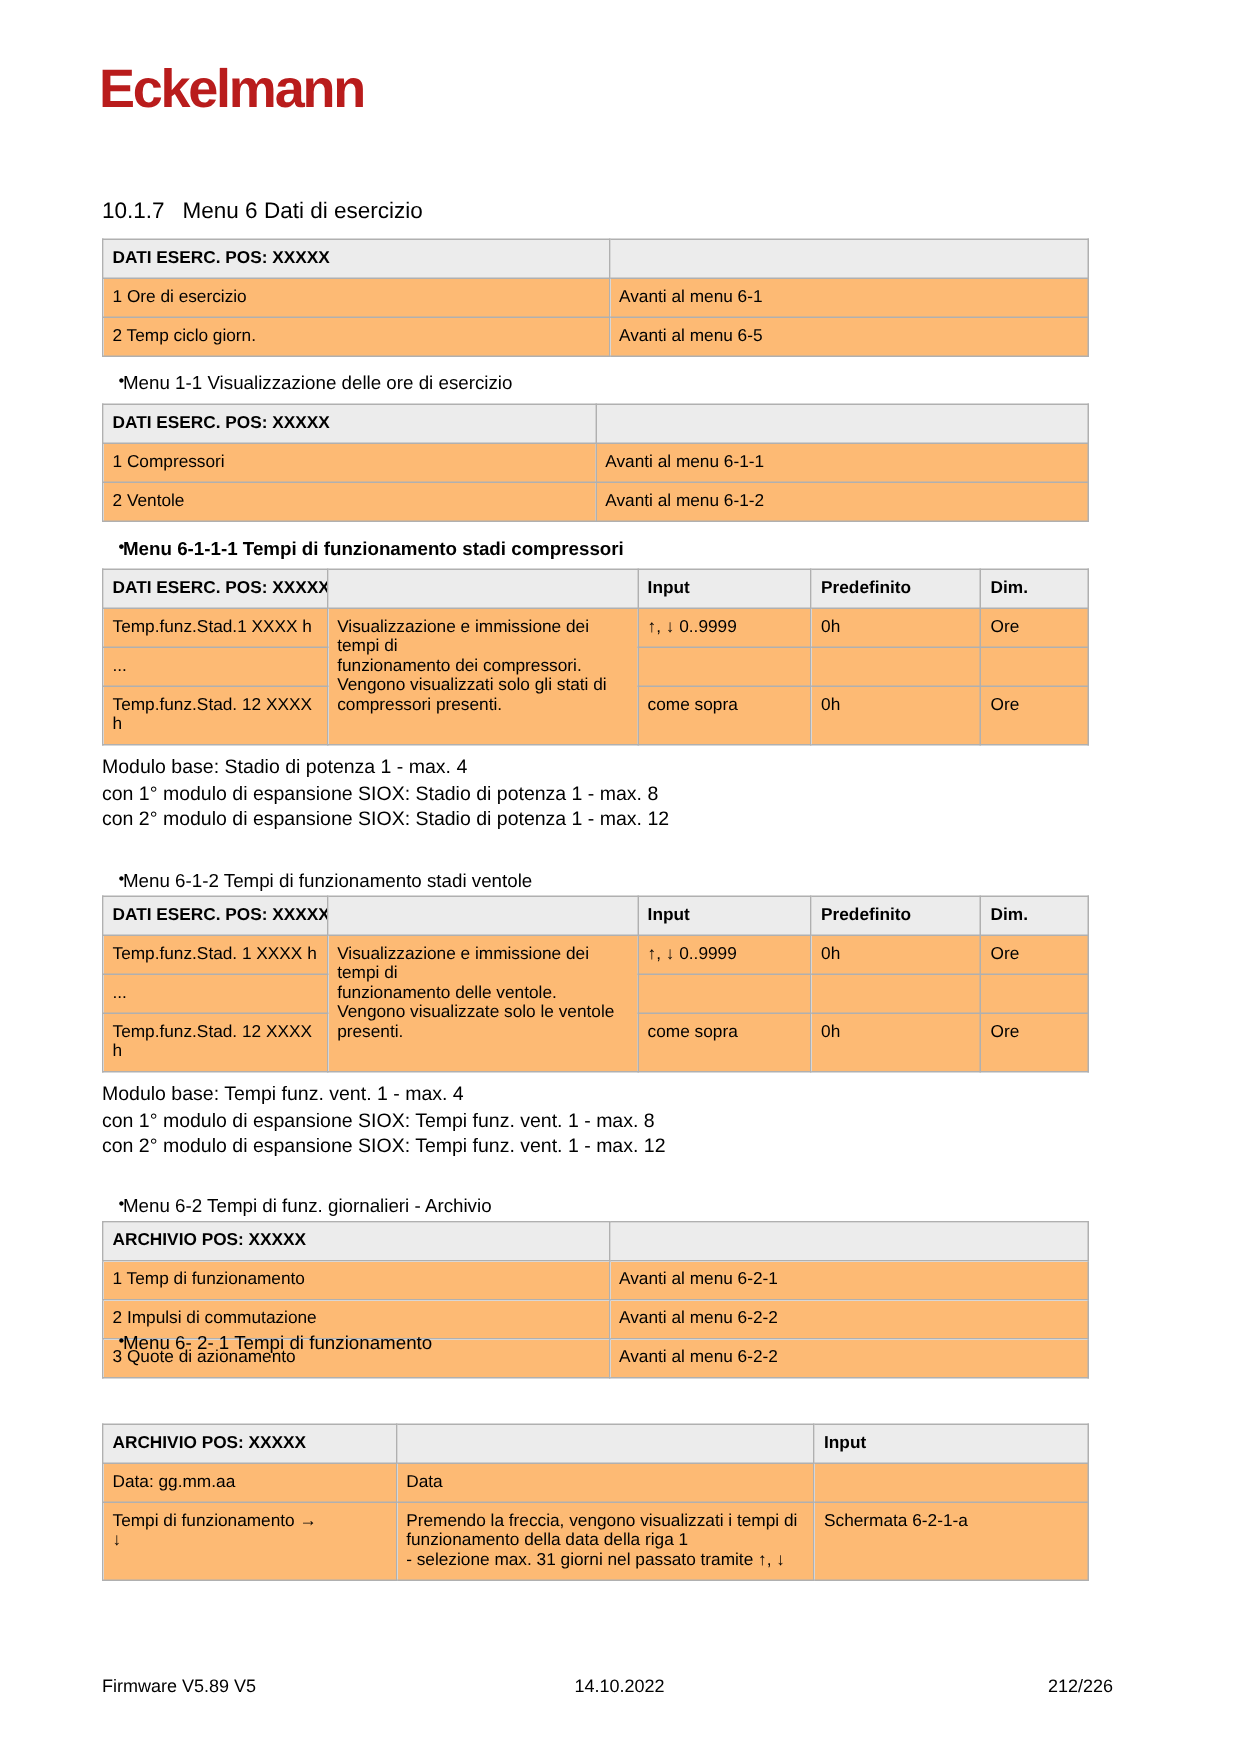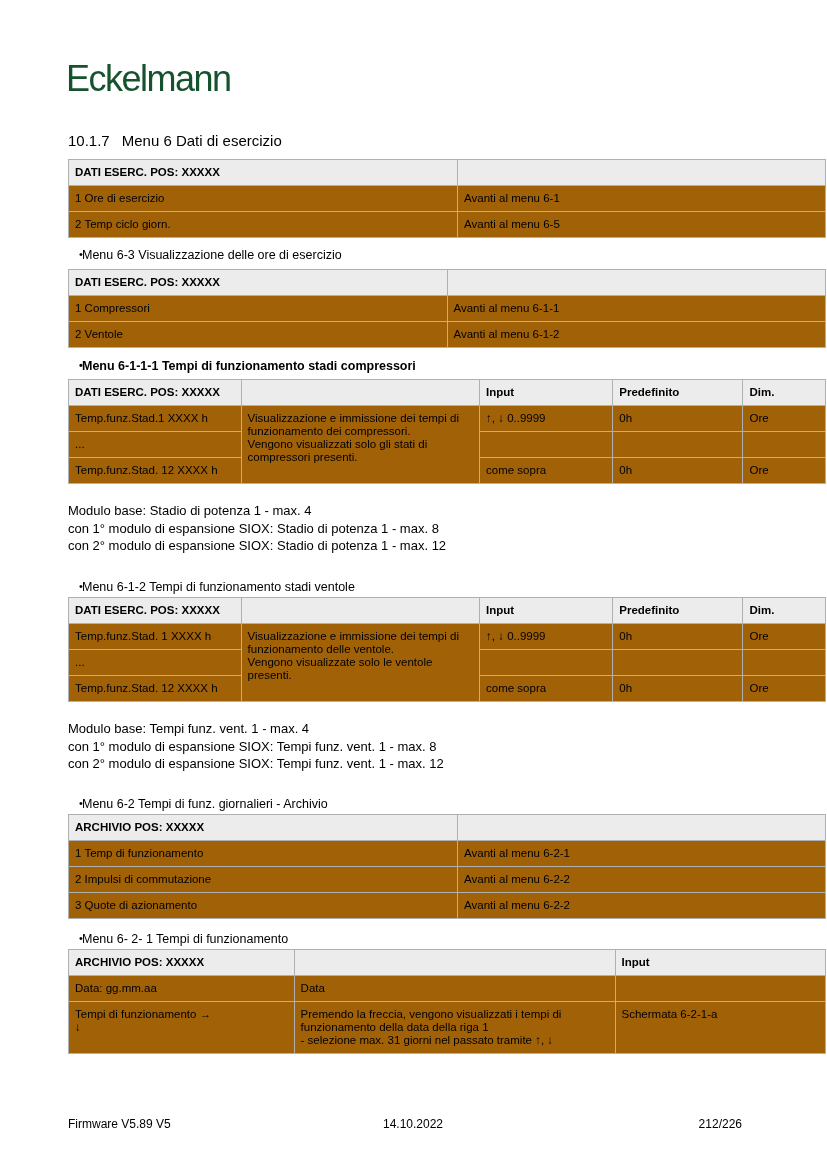--- a/index.html
+++ b/index.html
@@ -7,41 +7,40 @@
   body {
     width:827px; height:1169px; position:relative;
     font-family:"Liberation Sans", sans-serif; color:#000;
     overflow:hidden;
   }
   .page { position:absolute; left:0; top:0; width:827px; height:1169px; background:#fff; }
   .abs { position:absolute; }
 
   .logo {
     left:66px; top:38px;
-    font-size:36px; font-weight:normal; letter-spacing:-1.5px;
-    color:#14532d;
-    margin-top:20px;
+    font-size:36px; font-weight:bold; letter-spacing:-1.5px;
+    color:#b91c1c;
   }
   .heading { left:68px; top:132px; font-size:15px; font-weight:normal; }
   .heading .num { margin-right:12px; }
 
   table {
-    border-collapse:collapse; width:758px; table-layout:fixed;
+    border-collapse:collapse; width:658px; table-layout:fixed;
     font-size:11.5px; line-height:13px;
   }
   td, th {
     border:1px solid #b0b0b0;
     padding:6px 6px;
     text-align:left; vertical-align:top;
     height:25px;
     overflow:hidden;
     word-wrap:break-word;
   }
   th { background:#ececec; font-weight:bold; white-space:nowrap; }
-  td { background:#a16207; }
+  td { background:#fdba74; }
   .multiline { white-space:pre-line; }
 
   .bullet-line { font-size:12.5px; left:68px; }
   .bullet-line .dot { display:inline-block; width:14px; padding-left:11px; font-size:11px; vertical-align:top; }
   .bullet-line .txt { display:inline-block; }
 
   .note { left:68px; font-size:13px; line-height:17.5px; white-space:pre-line; }
 
   .footer { left:68px; top:1117px; width:690px; font-size:12px; }
   .footer .f-left { position:absolute; left:0; top:0; }
@@ -74,21 +73,21 @@
       <td>Avanti al menu 6-1</td>
     </tr>
     <tr>
       <td>2 Temp ciclo giorn.</td>
       <td>Avanti al menu 6-5</td>
     </tr>
   </tbody>
     </table>
 
   <div class="abs bullet-line" style="top:248px;">
-    <span class="dot">•</span><span class="txt">Menu 6-3 Visualizzazione delle ore di esercizio</span>
+    <span class="dot">•</span><span class="txt">Menu 1-1 Visualizzazione delle ore di esercizio</span>
   </div>
 
   <table class="abs" style="left:68px; top:269px;">
     <colgroup>
         <col style="width:50%">
         <col style="width:50%">
       </colgroup>
     <tbody>
         <tr>
       <th>DATI ESERC. POS: XXXXX</th>
@@ -225,21 +224,21 @@
       <td>2 Impulsi di commutazione</td>
       <td>Avanti al menu 6-2-2</td>
     </tr>
     <tr>
       <td>3 Quote di azionamento</td>
       <td>Avanti al menu 6-2-2</td>
     </tr>
   </tbody>
     </table>
 
-  <div class="abs bullet-line" style="top:932px;">
+  <div class="abs bullet-line" style="top:888px;">
     <span class="dot">•</span><span class="txt">Menu 6- 2- 1 Tempi di funzionamento</span>
   </div>
 
   <table class="abs" style="left:68px; top:949px;">
     <colgroup>
         <col style="width:29.8%">
         <col style="width:42.4%">
         <col style="width:27.8%">
       </colgroup>
     <tbody>

